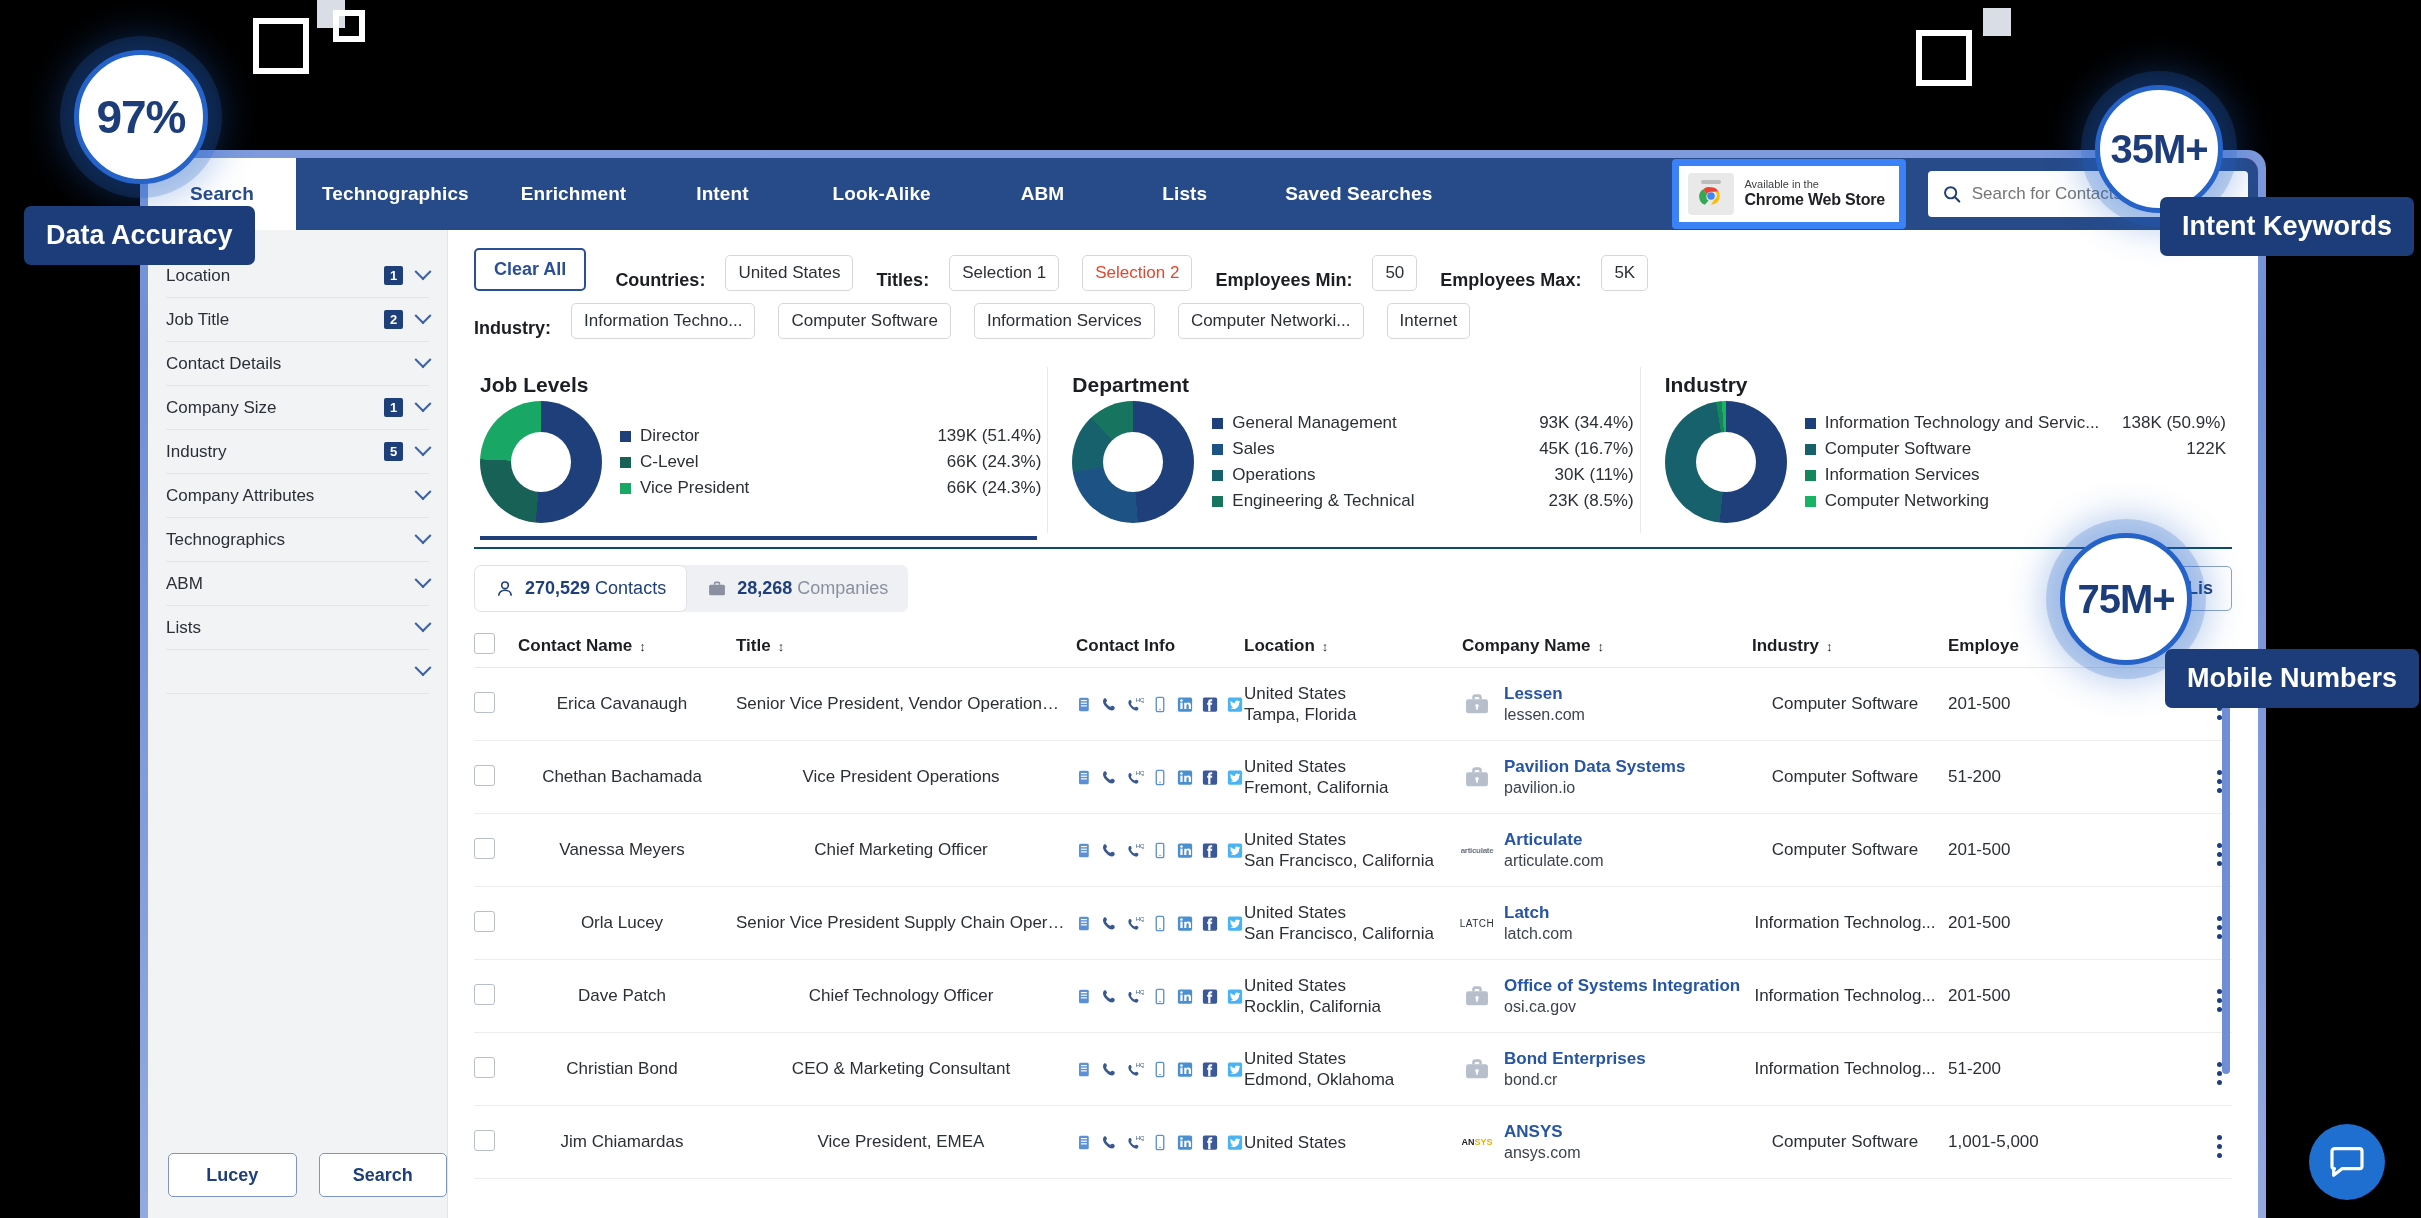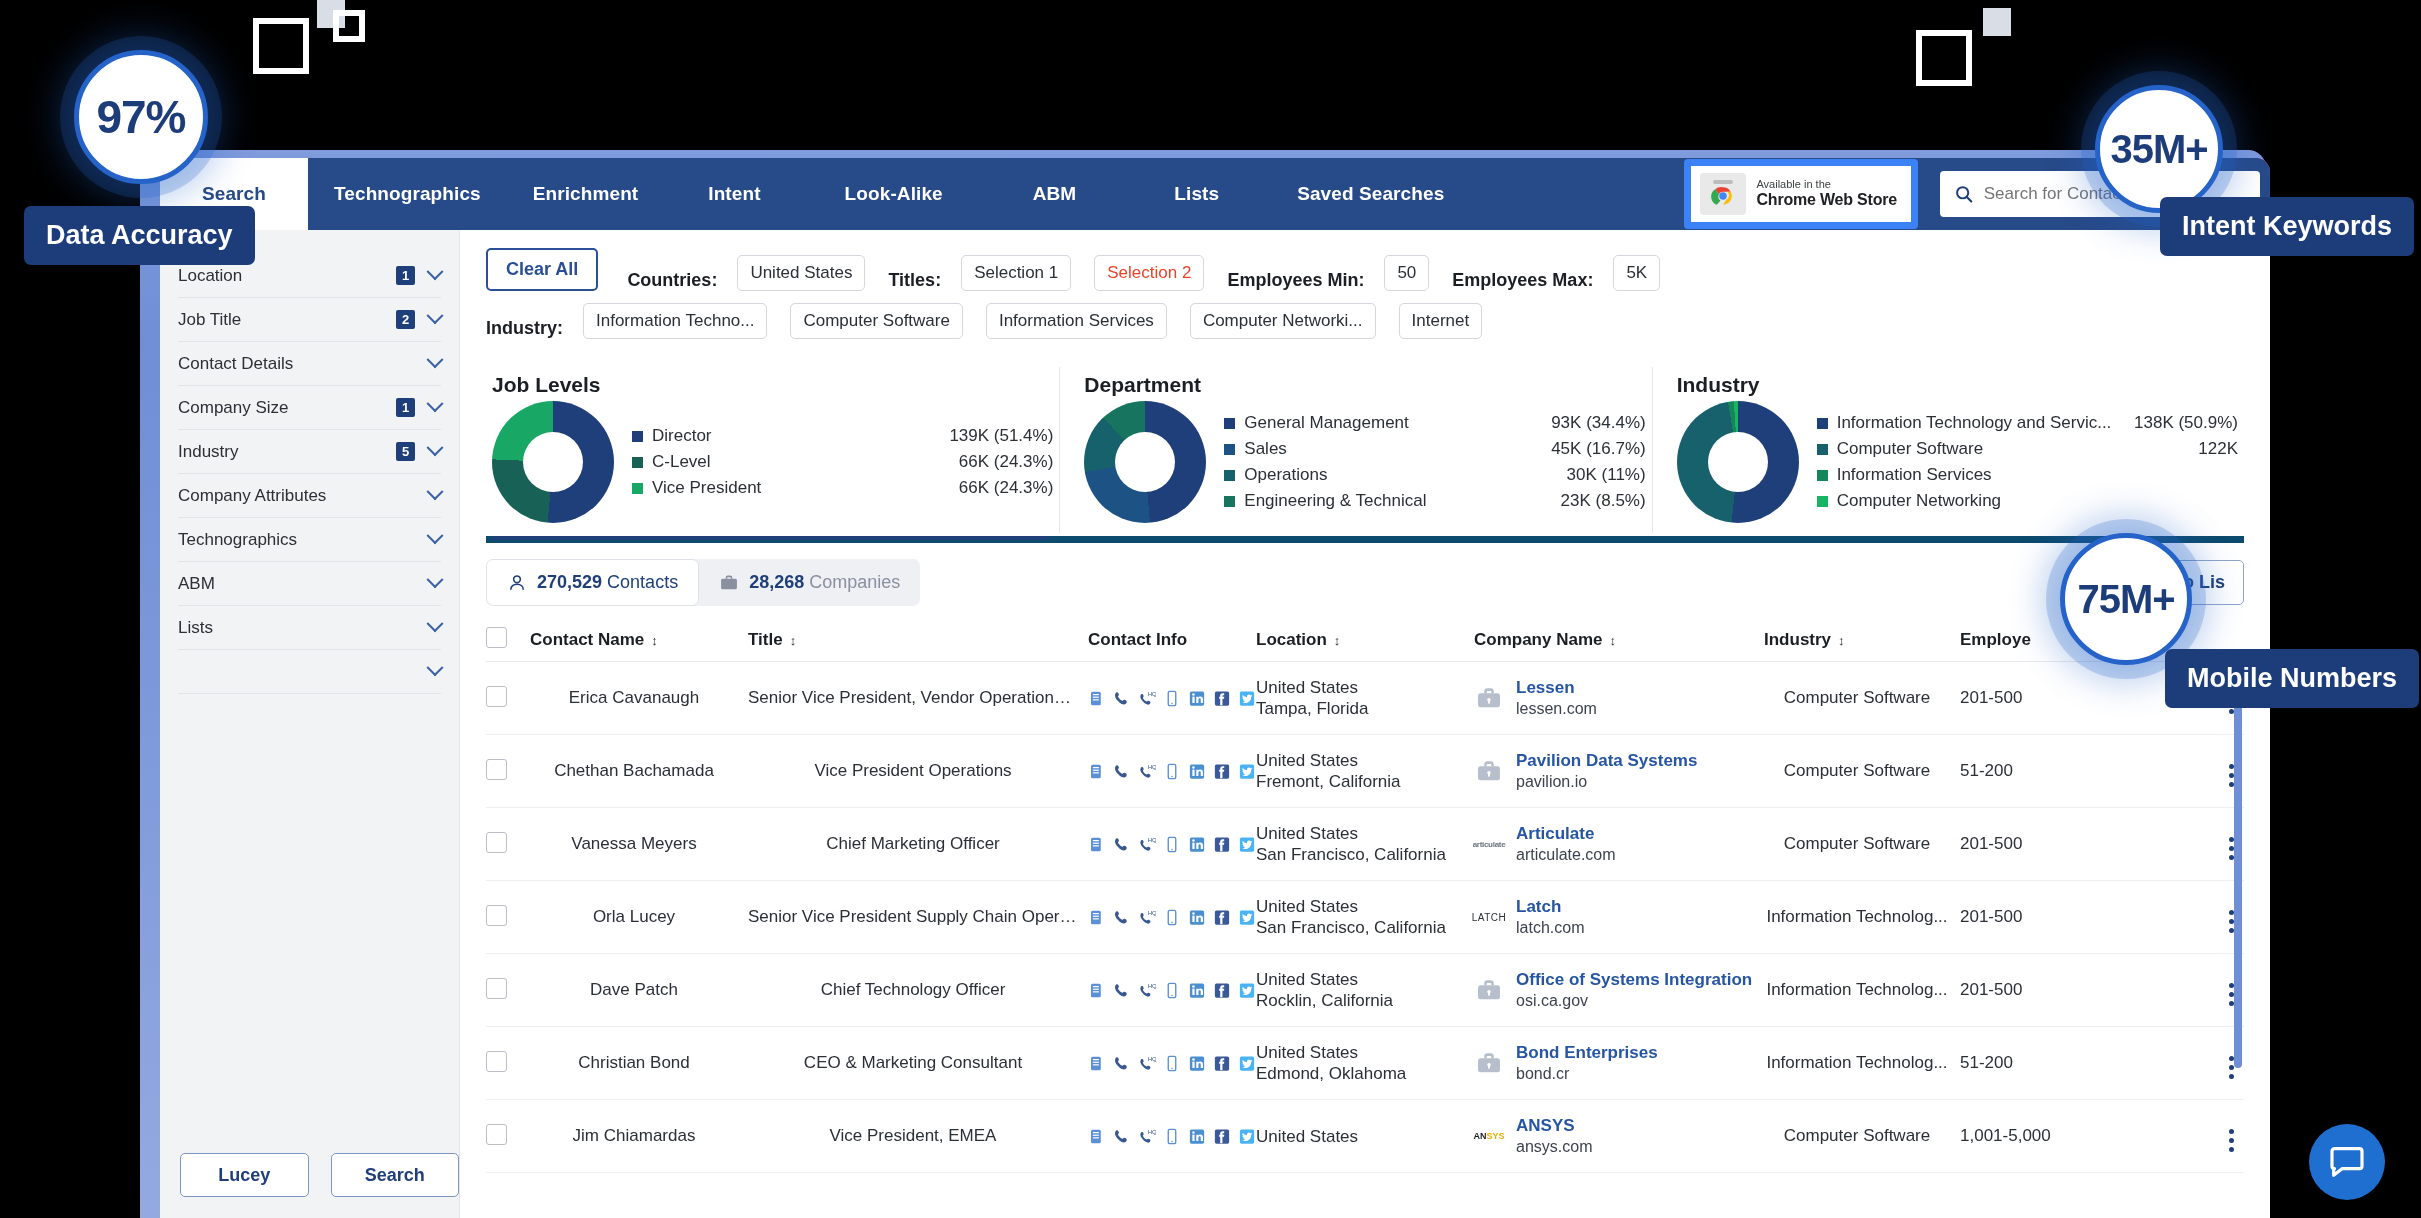--- a/index.html
+++ b/index.html
@@ -8,21 +8,21 @@
 
   
   #stage { position:relative; width:2421px; height:1218px; background:#000; }
 
   
   .sq { position:absolute; border:6px solid #ffffff; background:transparent; }
   .sq-filled { position:absolute; background:#d9dde6; }
 
   
   #app {
-    position:absolute; left:160px; top:158px; width:2110px; height:1060px;
+    position:absolute; left:148px; top:158px; width:2110px; height:1060px;
     background:#ec4899; border-radius:14px 14px 0 0; overflow:hidden;
     box-shadow:0 0 0 6px rgba(255,255,255,0.0);
   }
   
   #appframe {
     position:absolute; left:140px; top:150px; width:2126px; height:1068px;
     border-radius:18px 18px 0 0;
     background:linear-gradient(180deg,#7f9bdc 0%, #6f8ed6 18%, #93a9e0 100%);
   }
 
@@ -80,22 +80,22 @@
       border-radius:5px; font-size:18px; font-weight:600; padding:9px 18px;
       cursor:pointer; margin-right:18px; font-family:"Liberation Sans", sans-serif;}
   .chip-key { font-size:18px; font-weight:700; color:#1b1e23; margin-right:9px; white-space:nowrap;}
   .chip { border:1px solid #d4d7dd; border-radius:5px; padding:7px 12px;
       font-size:17px; color:#2b2f36; background:#fff; margin-right:12px; white-space:nowrap;
       cursor:pointer;}
   .chip.danger { color:#e8442b; }
   .chip.plain { border:1px solid #d4d7dd; }
 
   
-  #stats { display:flex; margin:6px 26px 0 26px; border-bottom:7px solid #0c4a6e;
-           padding-bottom:3px; }
+  #stats { display:flex; margin:6px 26px 0 26px; border-bottom:2px solid #0c4a6e;
+           padding-bottom:14px; }
   .stat-card { flex:1; padding:6px 6px 10px 6px; position:relative; }
   .stat-card + .stat-card { border-left:1px solid #e6e8ec; padding-left:24px; }
   .stat-title { font-size:21px; font-weight:700; color:#1b1e23; margin-bottom:4px; }
   .stat-body { display:flex; align-items:center; gap:18px; }
   .donut { width:122px; height:122px; border-radius:50%; flex:0 0 auto; position:relative; }
   .donut::after { content:""; position:absolute; inset:31px; border-radius:50%; background:#fff; }
   .legend { flex:1; }
   .legend-row { display:flex; align-items:center; font-size:17px; color:#2b2f36;
       line-height:26px; }
   .lg-dot { width:11px; height:11px; margin-right:9px; flex:0 0 auto; }

